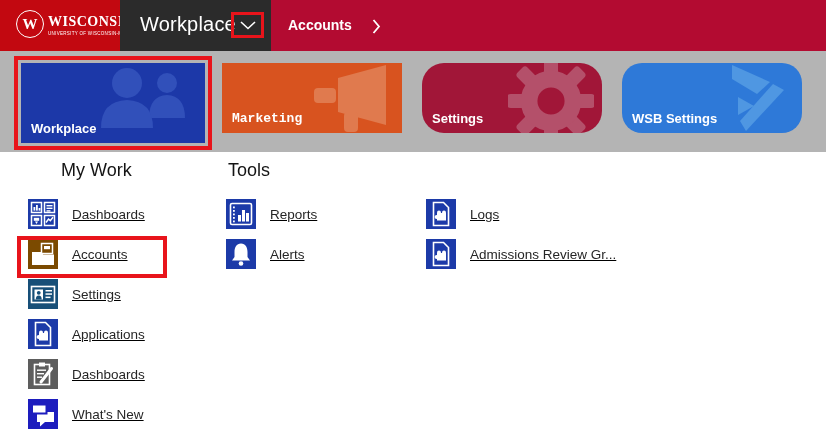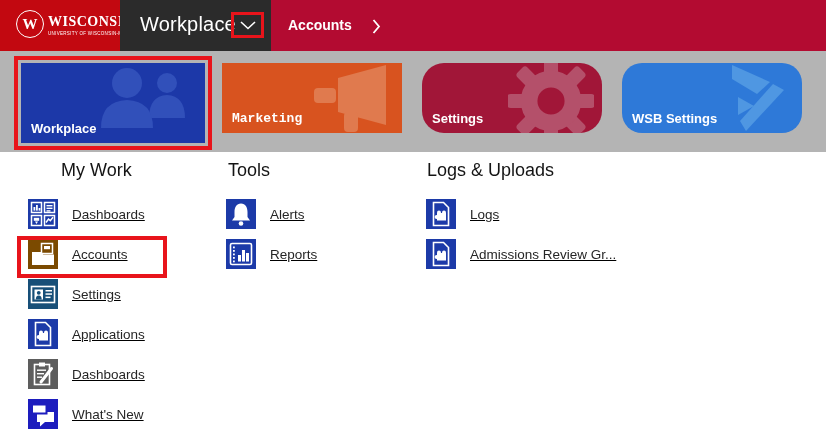--- a/index.html
+++ b/index.html
@@ -129,21 +129,20 @@
         </svg>
       </span>
       <span class="tile-label">WSB Settings</span>
     </div>
   </div>
 
   <div class="content">
 
     <div class="section-title t1">My Work</div>
     <div class="section-title t2">Tools</div>
-    <div class="section-title t3">Logs &amp; Uploads</div>
 
     <div class="items c1">
 
       <div class="menu-item">
         <span class="menu-icon" style="background-color: rgb(28, 58, 168); color: rgb(28, 58, 168);">
           <svg width="30" height="30" viewBox="0 0 30 30">
             <rect x="3.5" y="3.5" width="10" height="10" fill="none" stroke="#fff" stroke-width="1.5"></rect>
             <rect x="5.5" y="8" width="1.8" height="3.6" fill="#fff"></rect>
               <rect x="8" y="6" width="1.8" height="5.6" fill="#fff"></rect>
               <rect x="10.6" y="9" width="1.8" height="2.6" fill="#fff"></rect>
@@ -224,43 +223,43 @@
         </span>
         <span class="menu-label">What's New</span>
       </div>
     </div>
 
     <div class="items c2">
 
       <div class="menu-item">
         <span class="menu-icon" style="background-color: rgb(28, 58, 168); color: rgb(28, 58, 168);">
           <svg width="30" height="30" viewBox="0 0 30 30">
-            <path d="M15,4.5 C10.5,4.5 8.5,8.5 8.5,13 L8.5,18 L6,21.5 L24,21.5 L21.5,18 L21.5,13 C21.5,8.5 19.5,4.5 15,4.5 Z" fill="#fff"></path>
-            <circle cx="15" cy="24.5" r="2.3" fill="#fff"></circle>
-          </svg>
-        </span>
-        <span class="menu-label">Alerts</span>
-      </div>
-
-      <div class="menu-item">
-        <span class="menu-icon" style="background-color: rgb(28, 58, 168); color: rgb(28, 58, 168);">
-          <svg width="30" height="30" viewBox="0 0 30 30">
             <rect x="4.5" y="4.5" width="21" height="21" rx="1.5" fill="none" stroke="#fff" stroke-width="1.6"></rect>
             <rect x="7" y="7.5" width="1.8" height="1.8" fill="#fff"></rect>
               <rect x="7" y="11" width="1.8" height="1.8" fill="#fff"></rect>
             <rect x="7" y="14.5" width="1.8" height="1.8" fill="#fff"></rect>
               <rect x="7" y="18" width="1.8" height="1.8" fill="#fff"></rect>
             <rect x="7" y="21.5" width="1.8" height="1.8" fill="#fff"></rect>
             <rect x="12" y="16" width="3" height="6.5" fill="#fff"></rect>
             <rect x="16" y="11" width="3" height="11.5" fill="#fff"></rect>
             <rect x="20" y="14" width="3" height="8.5" fill="#fff"></rect>
           </svg>
         </span>
         <span class="menu-label">Reports</span>
       </div>
+
+      <div class="menu-item">
+        <span class="menu-icon" style="background-color: rgb(28, 58, 168); color: rgb(28, 58, 168);">
+          <svg width="30" height="30" viewBox="0 0 30 30">
+            <path d="M15,4.5 C10.5,4.5 8.5,8.5 8.5,13 L8.5,18 L6,21.5 L24,21.5 L21.5,18 L21.5,13 C21.5,8.5 19.5,4.5 15,4.5 Z" fill="#fff"></path>
+            <circle cx="15" cy="24.5" r="2.3" fill="#fff"></circle>
+          </svg>
+        </span>
+        <span class="menu-label">Alerts</span>
+      </div>
     </div>
 
     <div class="items c3">
 
       <div class="menu-item">
         <span class="menu-icon" style="background-color: rgb(28, 58, 168); color: rgb(28, 58, 168);">
           <svg width="30" height="30" viewBox="0 0 30 30">
             <path d="M7.5,3.5 h10 l5,5 v18 h-15 Z" fill="none" stroke="#fff" stroke-width="1.6"></path>
             <circle cx="13" cy="13.6" r="2" fill="#fff"></circle>
               <circle cx="18" cy="13.6" r="2" fill="#fff"></circle>

